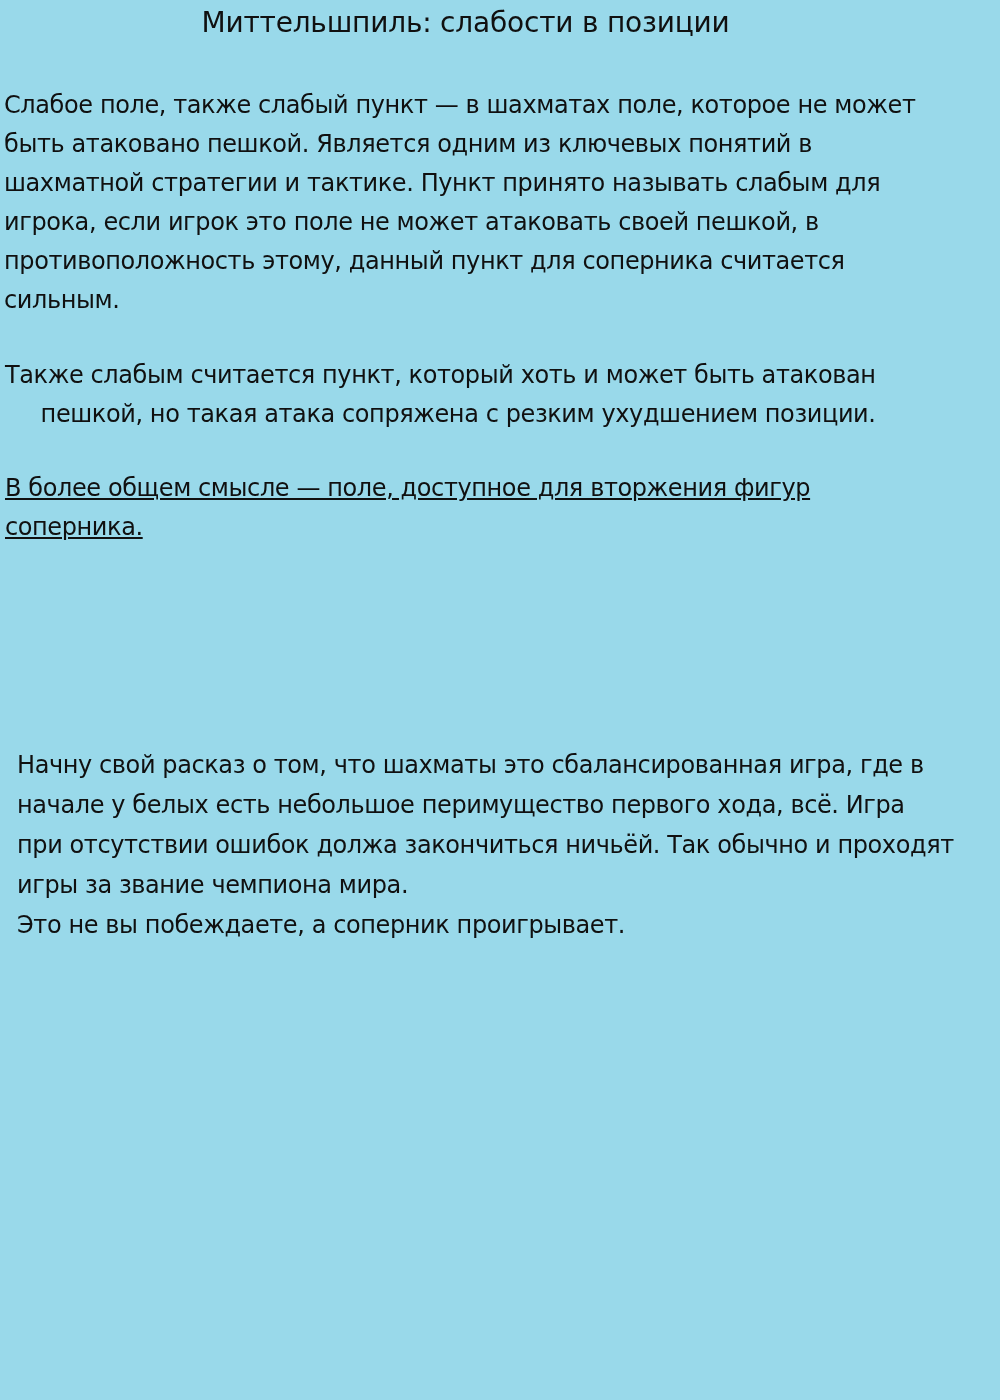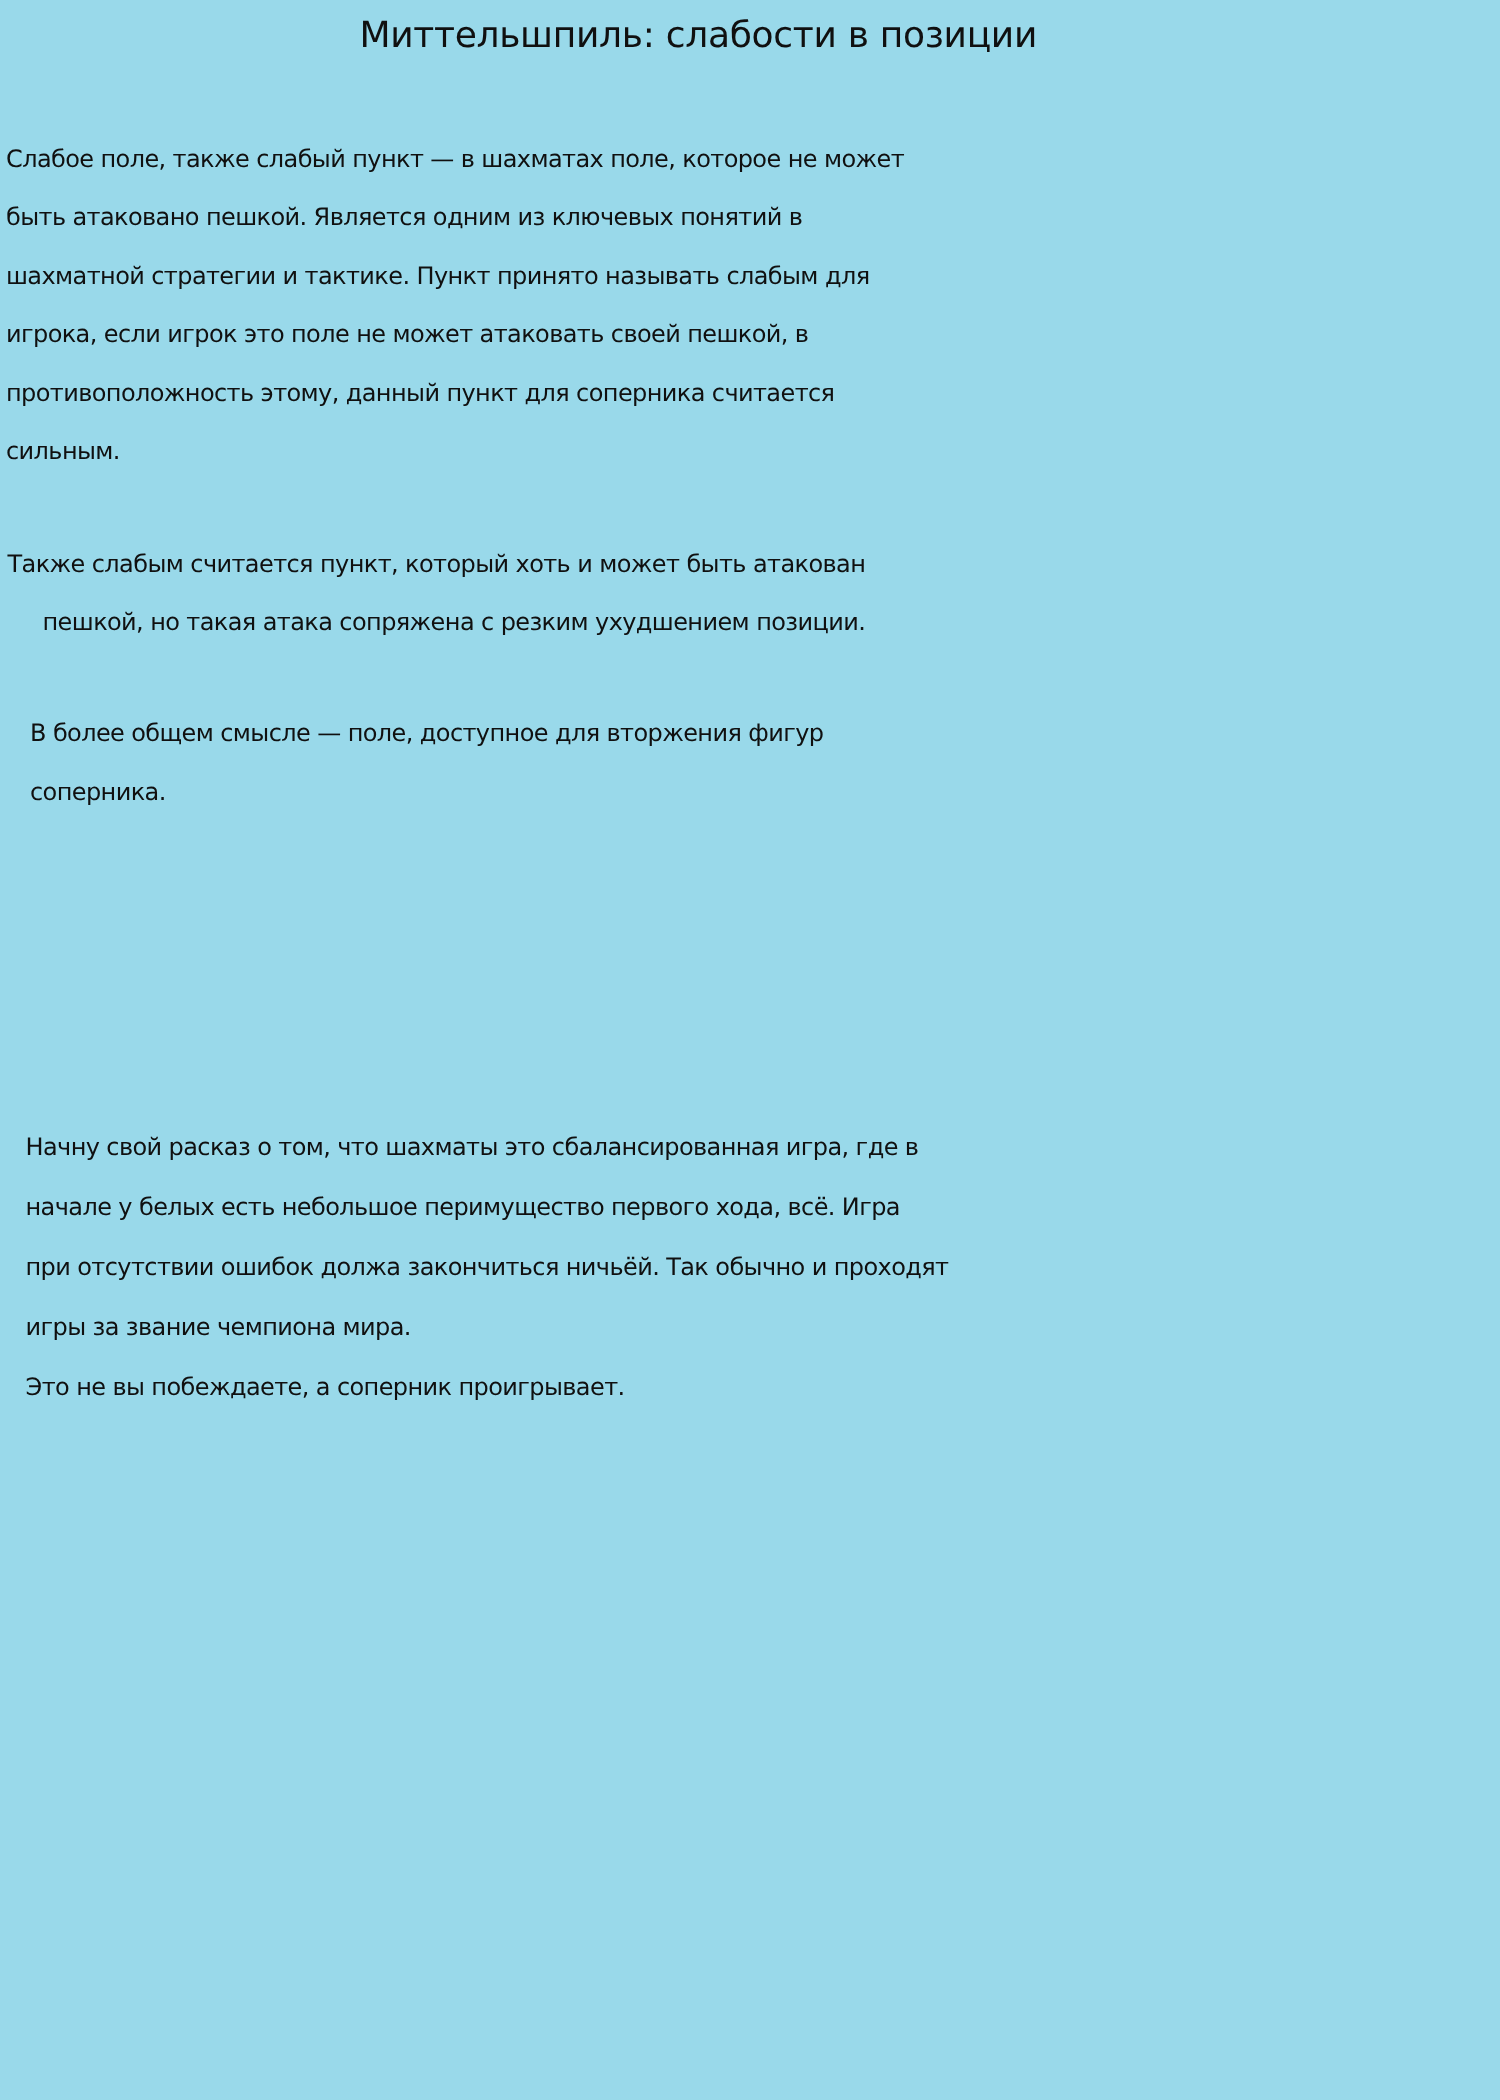--- a/index.html
+++ b/index.html
@@ -24,35 +24,35 @@
     width: 1000px;
     height: 1400px;
     background: var(--bg);
   }
   .title {
     position: absolute;
     top: 7px;
     left: 0;
     width: 931px;
     text-align: center;
-    font-size: 24px;
+    font-size: 28px;
     line-height: 32px;
     letter-spacing: -0.2px;
     white-space: pre;
   }
   .para {
     position: absolute;
-    font-size: 16px;
+    font-size: 24px;
     line-height: 39px;
     letter-spacing: -0.4px;
     white-space: pre;
   }
   .p1 { left: 4px;  top: 86px;  }
   .p2 { left: 5px;  top: 356px; text-align: right; }
-  .p3 { left: 20px;  top: 469px; }
+  .p3 { left: 5px;  top: 469px; text-decoration: underline; }
   .p4 { left: 14px; top: 540px; }
   .p5 { left: 17px; top: 745px; line-height: 40px; }
 </style>
 </head>
 <body>
 
 <div class="page">
   <div class="title">Миттельшпиль: слабости в позиции</div>
 
   <div class="para p1">Слабое поле, также слабый пункт — в шахматах поле, которое не может

